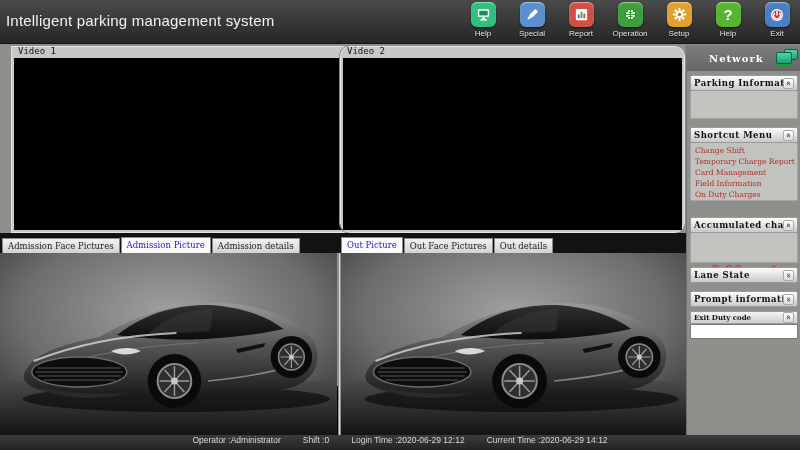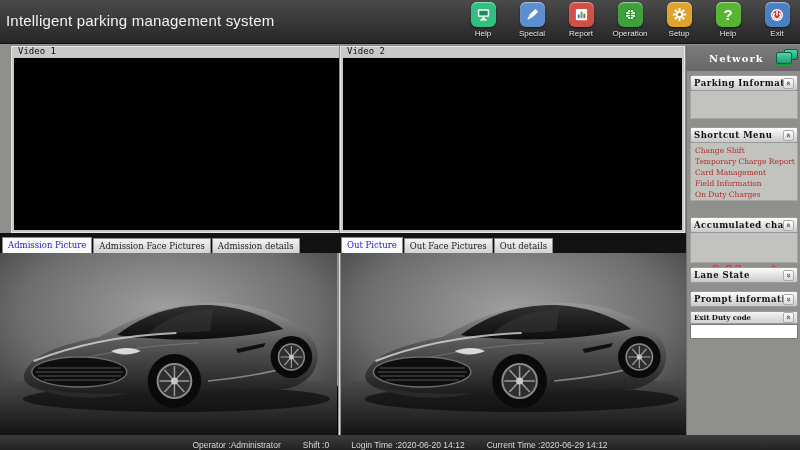--- a/index.html
+++ b/index.html
@@ -31,21 +31,21 @@
     box-shadow:inset 0 1px 1px rgba(255,255,255,.5), 0 1px 2px rgba(0,0,0,.6);
   }
   .tb-label { color:#e8e8e8; font-size:8px; margin-top:2px; text-shadow:0 1px 1px #000; }
 
   
   .video-group {
     position:absolute; top:46px; height:187px;
     background:#c8c8c8; border:1px solid #e6e6e6; outline:1px solid #8a8a8a;
   }
   .vg-left  { left:11px;  width:336px; }
-  .vg-right { left:340px; width:345px; }
+  .vg-right { left:340px; width:345px;border-radius:10px; }
   .vg-caption {
     position:absolute; left:4px; top:-1px; height:12px;
     font-family:"DejaVu Sans Mono", monospace;
     font-size:9px; color:#111; background:transparent; padding:0 2px;
   }
   .vg-screen {
     position:absolute; left:2px; right:2px; top:11px; bottom:2px;
     background:#000;
   }
 
@@ -143,21 +143,21 @@
   .scan-input {
     position:absolute; left:3px; width:108px; height:15px;
     background:#fff; border:1px solid #7a7a7a;
     font-size:9px; padding:0 3px; font-family:"Liberation Sans", sans-serif;
   }
 
   
   .statusbar {
     position:absolute; left:0; top:435px; width:800px; height:15px;
     background:linear-gradient(#3c3c3c,#232323);
-    display:flex; align-items:flex-end; justify-content:center; gap:22px;
+    display:flex; align-items:flex-start; justify-content:center; gap:22px;
   }
   .status-item { color:#d8d8d8; font-size:8.5px; white-space:nowrap; }
 </style>
 </head>
 <body>
 
 <div id="app">
 
   <svg width="0" height="0" style="position:absolute" aria-hidden="true">
     <defs>
@@ -315,22 +315,22 @@
     <div class="vg-caption">Video 1</div>
     <div class="vg-screen"></div>
   </div>
   <div class="video-group vg-right">
     <div class="vg-caption">Video 2</div>
     <div class="vg-screen"></div>
   </div>
 
   <div class="midstrip"></div>
   <div class="tabrow tabrow-left">
+    <div class="tab">Admission Face Pictures</div>
     <div class="tab active">Admission Picture</div>
-    <div class="tab">Admission Face Pictures</div>
     <div class="tab">Admission details</div>
   </div>
   <div class="tabrow tabrow-right">
     <div class="tab active">Out Picture</div>
     <div class="tab">Out Face Pictures</div>
     <div class="tab">Out details</div>
   </div>
 
   <div class="pic-panel pp-left">
     <svg viewBox="0 0 340 182" preserveAspectRatio="none">
@@ -399,17 +399,17 @@
       <span class="hd-text">Exit Duty code</span>
       <span class="chev up"></span>
     </div>
     <input class="scan-input" style="top: 279px;" type="text" value="">
 
   </div>
 
   <div class="statusbar">
     <span class="status-item">Operator :Administrator</span>
     <span class="status-item">Shift :0</span>
-    <span class="status-item">Login Time :2020-06-20 14:12</span>
+    <span class="status-item">Login Time :2020-06-29 12:12</span>
     <span class="status-item">Current Time :2020-06-29 14:12</span>
   </div>
 
 </div>
 
 </body></html>

